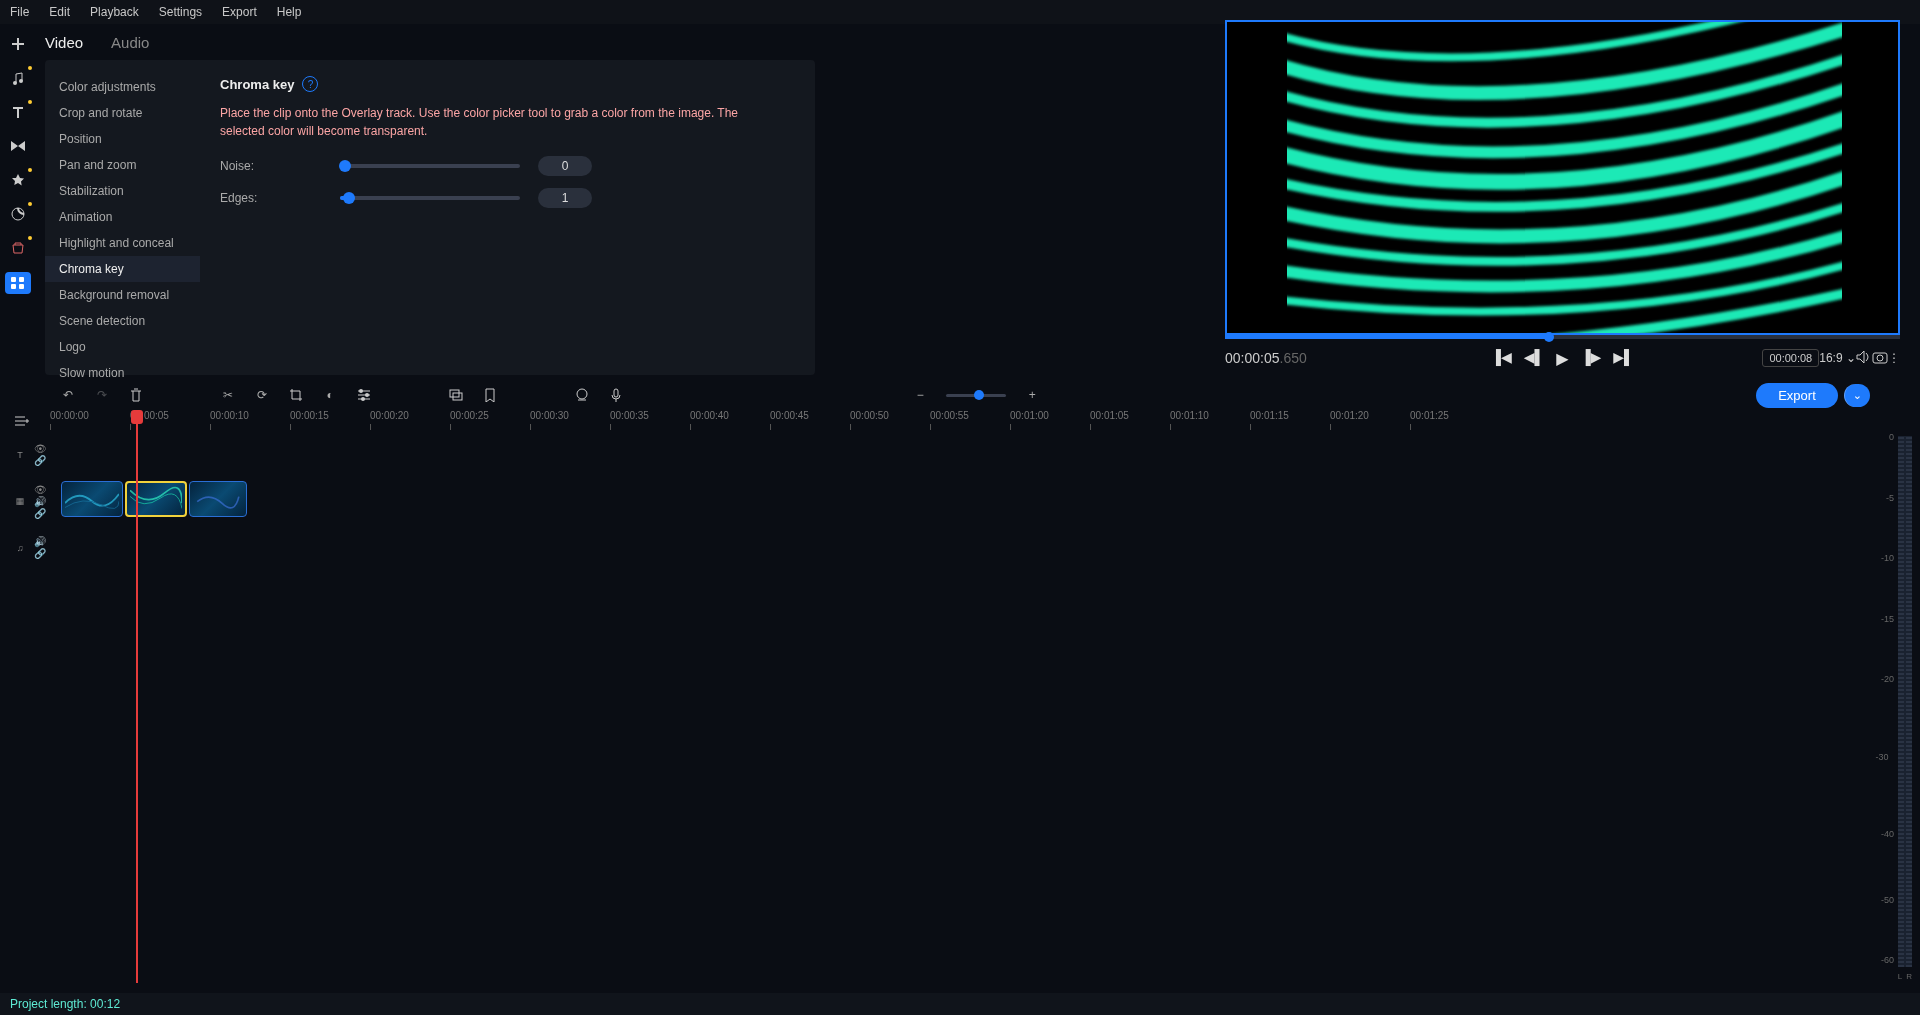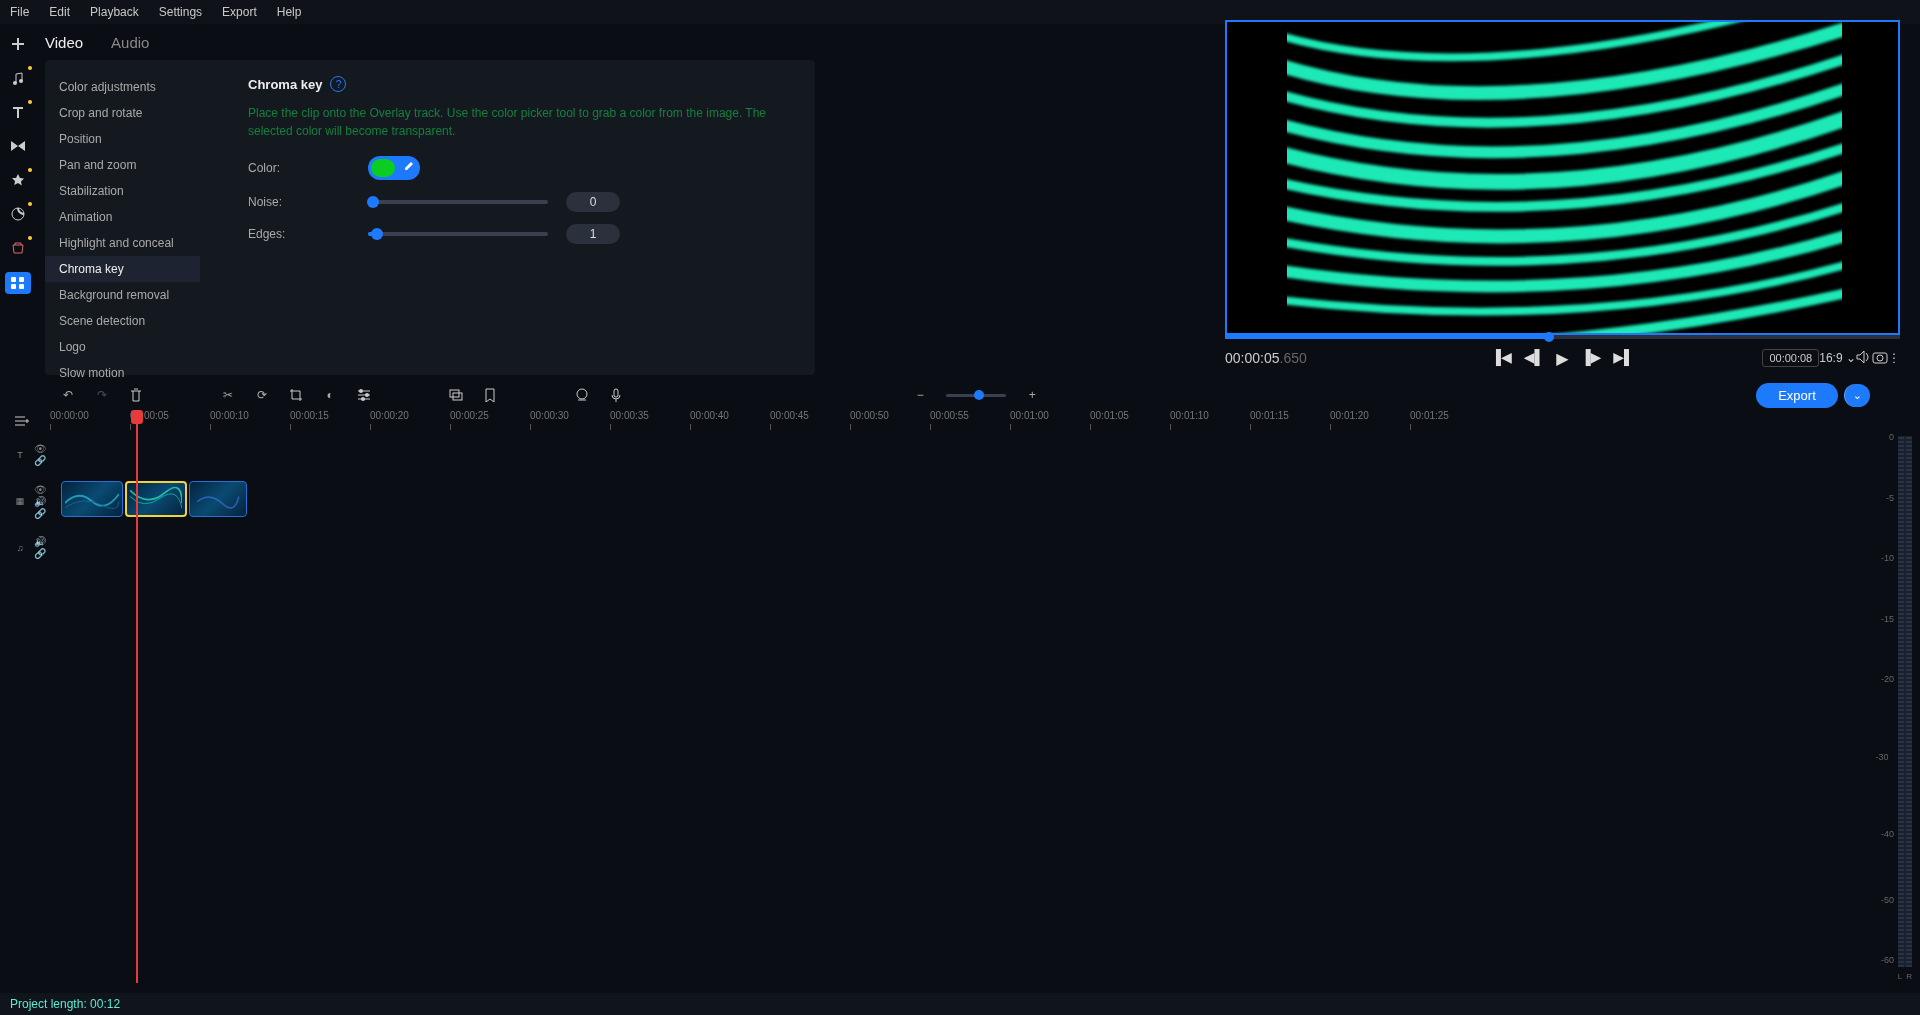--- a/index.html
+++ b/index.html
@@ -14,29 +14,29 @@
 .sidebar .sb-icon { width: 20px; height: 20px; color: #aaa; display: flex; align-items: center; justify-content: center; cursor: pointer; position: relative; }
 .sidebar .sb-icon.active { background: #1e7afc; border-radius: 4px; width: 26px; height: 22px; }
 .sidebar .sb-icon .dot { position: absolute; top: -2px; right: -4px; width: 4px; height: 4px; background: #ffcc33; border-radius: 50%; }
 
 
 .tabs-header { position: absolute; left: 45px; top: 24px; height: 36px; display: flex; align-items: center; gap: 28px; font-size: 15px; }
 .tabs-header .tab { color: #888; cursor: pointer; }
 .tabs-header .tab.active { color: #eee; }
 
 
-.panel { position: absolute; left: 45px; top: 60px; width: 770px; height: 315px; background: #14181f; border-radius: 4px; display: flex; gap: 28px; }
+.panel { position: absolute; left: 45px; top: 60px; width: 770px; height: 315px; background: #14181f; border-radius: 4px; display: flex; }
 .side-list { width: 155px; padding: 14px 0; }
 .side-list .item { padding: 6px 14px; color: #aaa; font-size: 12px; cursor: pointer; }
 .side-list .item.active { background: #1d2330; color: #eee; }
 .detail { flex: 1; padding: 16px 20px; }
 .detail-title { display: flex; align-items: center; gap: 8px; margin-bottom: 12px; }
 .detail-title strong { color: #eee; font-size: 13px; }
 .help-icon { width: 16px; height: 16px; border: 1.3px solid #1e7afc; border-radius: 50%; color: #1e7afc; font-size: 10px; display: flex; align-items: center; justify-content: center; }
-.detail-desc { color: #15803d; font-size: 12px; line-height: 1.5; max-width: 560px; margin-bottom: 16px; }
+.detail-desc { color: #fca5a5; font-size: 12px; line-height: 1.5; max-width: 560px; margin-bottom: 16px; }
 .control-row { display: flex; align-items: center; margin-bottom: 12px; }
 .control-label { width: 120px; color: #aaa; font-size: 12px; }
 .control-slider { width: 180px; height: 4px; background: #3a4050; border-radius: 2px; position: relative; margin-right: 18px; }
 .control-slider .fill { position: absolute; height: 100%; background: #1e7afc; border-radius: 2px; }
 .control-slider .thumb { position: absolute; width: 12px; height: 12px; background: #1e7afc; border-radius: 50%; top: 50%; transform: translate(-50%, -50%); }
 .control-value { width: 54px; height: 20px; background: #2a303c; border-radius: 10px; color: #ddd; font-size: 12px; display: flex; align-items: center; justify-content: center; }
 .color-pill { width: 52px; height: 24px; background: #1e7afc; border-radius: 12px; display: flex; align-items: center; padding: 3px; gap: 4px; }
 .color-swatch { width: 24px; height: 18px; background: #0acc22; border-radius: 10px; }
 .picker-icon { color: #fff; font-size: 12px; flex: 1; text-align: center; }
 
@@ -182,29 +182,20 @@
     <div class="item">Scene detection</div>
     <div class="item">Logo</div>
     <div class="item">Slow motion</div>
   </div>
   <div class="detail">
     <div class="detail-title">
       <strong>Chroma key</strong>
       <span class="help-icon">?</span>
     </div>
     <div class="detail-desc">Place the clip onto the Overlay track. Use the color picker tool to grab a color from the image. The selected color will become transparent.</div>
-    <div class="control-row">
-      <span class="control-label">Color:</span>
-      <span class="color-pill">
-        <span class="color-swatch"></span>
-        <span class="picker-icon"><svg width="12" height="12" viewBox="0 0 12 12">
-              <path d="M9 1l2 2-6 6H3V7z" fill="#fff"></path>
-            </svg></span>
-      </span>
-    </div>
     <div id="sliders">
         <div class="control-row">
           <span class="control-label">Noise:</span>
           <div class="control-slider">
             <div class="fill" style="width:3%"></div>
             <div class="thumb" style="left:3%"></div>
           </div>
           <span class="control-value">0</span>
         </div>
         <div class="control-row">

